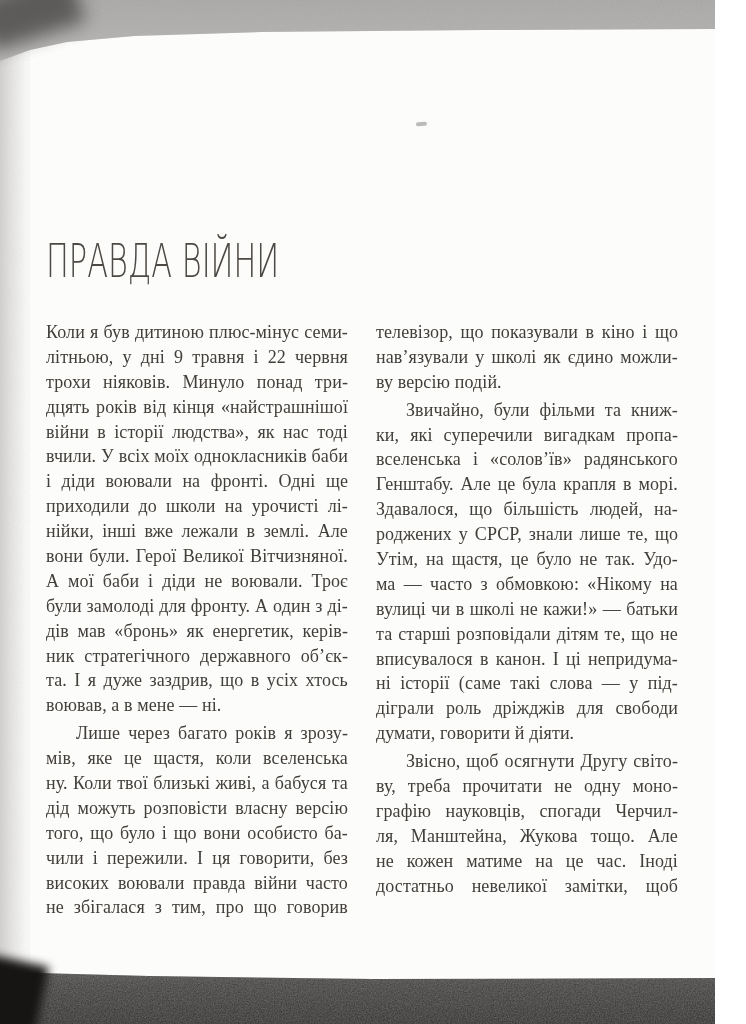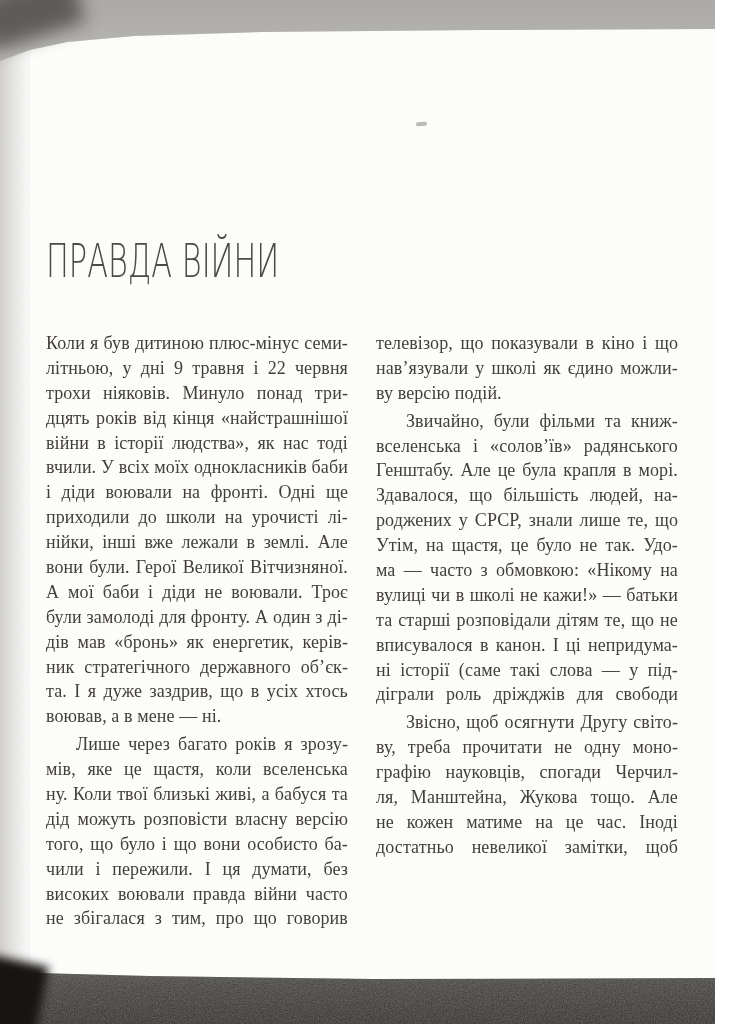--- a/index.html
+++ b/index.html
@@ -40,21 +40,21 @@
   }
   
   .title{
     position:absolute;left:46px;top:237px;margin:0;
     font-family:"DejaVu Sans","Liberation Sans",sans-serif;
     font-weight:200;font-stretch:condensed;
     font-size:46px;line-height:48px;color:#4d4944;
     transform:scaleX(.66);transform-origin:0 50%;white-space:nowrap;
   }
   .columns{
-    position:absolute;left:46px;top:331px;width:632px;
+    position:absolute;left:46px;top:320px;width:632px;
     display:flex;gap:28px;
     color:#423e3a;font-size:18px;letter-spacing:.1px;
   }
   .col{width:302px;}
   .para + .para{margin-top:3px;}
   .line{height:24.9px;line-height:24.9px;white-space:nowrap;}
   .line.just{display:flex;justify-content:space-between;}
   .line.just span{white-space:pre;}
   .line.indent{padding-left:30px;}
 </style>
@@ -271,21 +271,21 @@
             <span>вони</span>
             <span>особисто</span>
             <span>ба-</span>
           </div>
           <div class="line just">
             <span>чили</span>
             <span>і</span>
             <span>пережили.</span>
             <span>І</span>
             <span>ця</span>
-            <span>думати,</span>
+            <span>говорити,</span>
             <span>без</span>
           </div>
           <div class="line just">
             <span>високих</span>
             <span>воювали</span>
             <span>правда</span>
             <span>війни</span>
             <span>часто</span>
           </div>
           <div class="line just">
@@ -322,20 +322,27 @@
         </div>
         <div class="para">
           <div class="line indent just">
             <span>Звичайно,</span>
             <span>були</span>
             <span>фільми</span>
             <span>та</span>
             <span>книж-</span>
           </div>
           <div class="line just">
+            <span>ки,</span>
+            <span>які</span>
+            <span>суперечили</span>
+            <span>вигадкам</span>
+            <span>пропа-</span>
+          </div>
+          <div class="line just">
             <span>вселенська</span>
             <span>і</span>
             <span>«солов’їв»</span>
             <span>радянського</span>
           </div>
           <div class="line just">
             <span>Генштабу.</span>
             <span>Але</span>
             <span>це</span>
             <span>була</span>
@@ -415,20 +422,21 @@
             <span>у</span>
             <span>під-</span>
           </div>
           <div class="line just">
             <span>діграли</span>
             <span>роль</span>
             <span>дріжджів</span>
             <span>для</span>
             <span>свободи</span>
           </div>
+          <div class="line">думати, говорити й діяти.</div>
         </div>
         <div class="para">
           <div class="line indent just">
             <span>Звісно,</span>
             <span>щоб</span>
             <span>осягнути</span>
             <span>Другу</span>
             <span>світо-</span>
           </div>
           <div class="line just">

